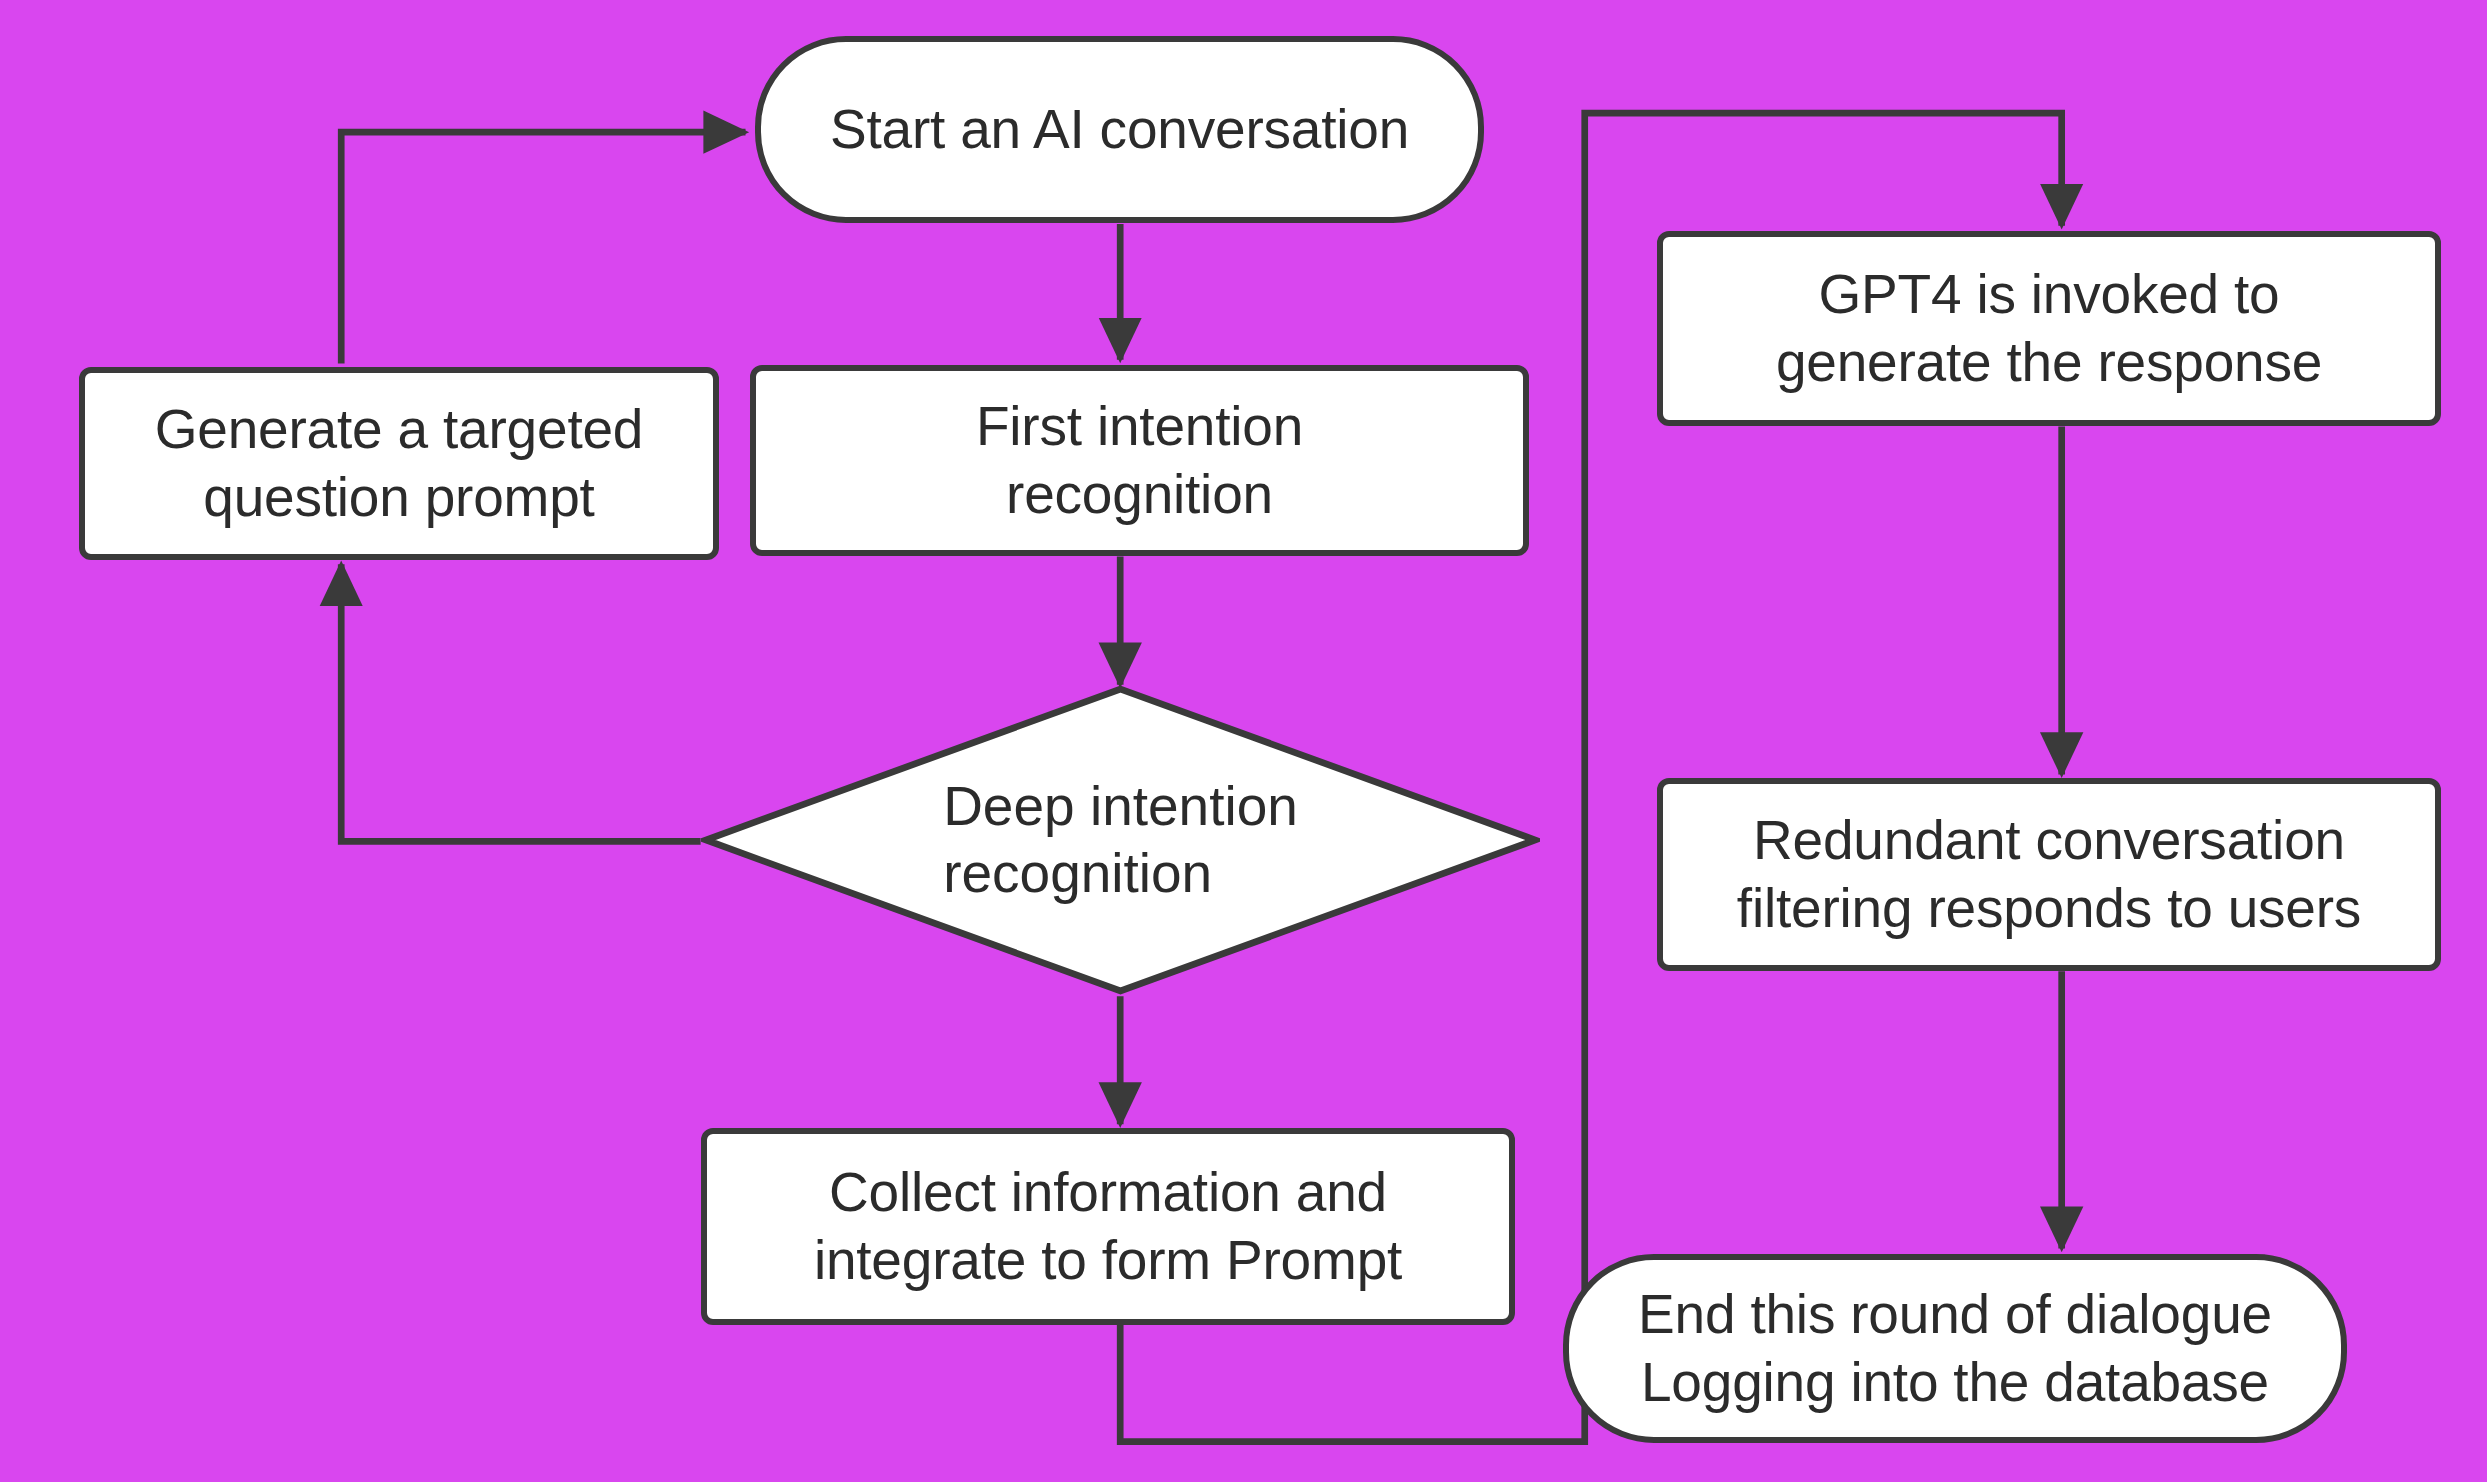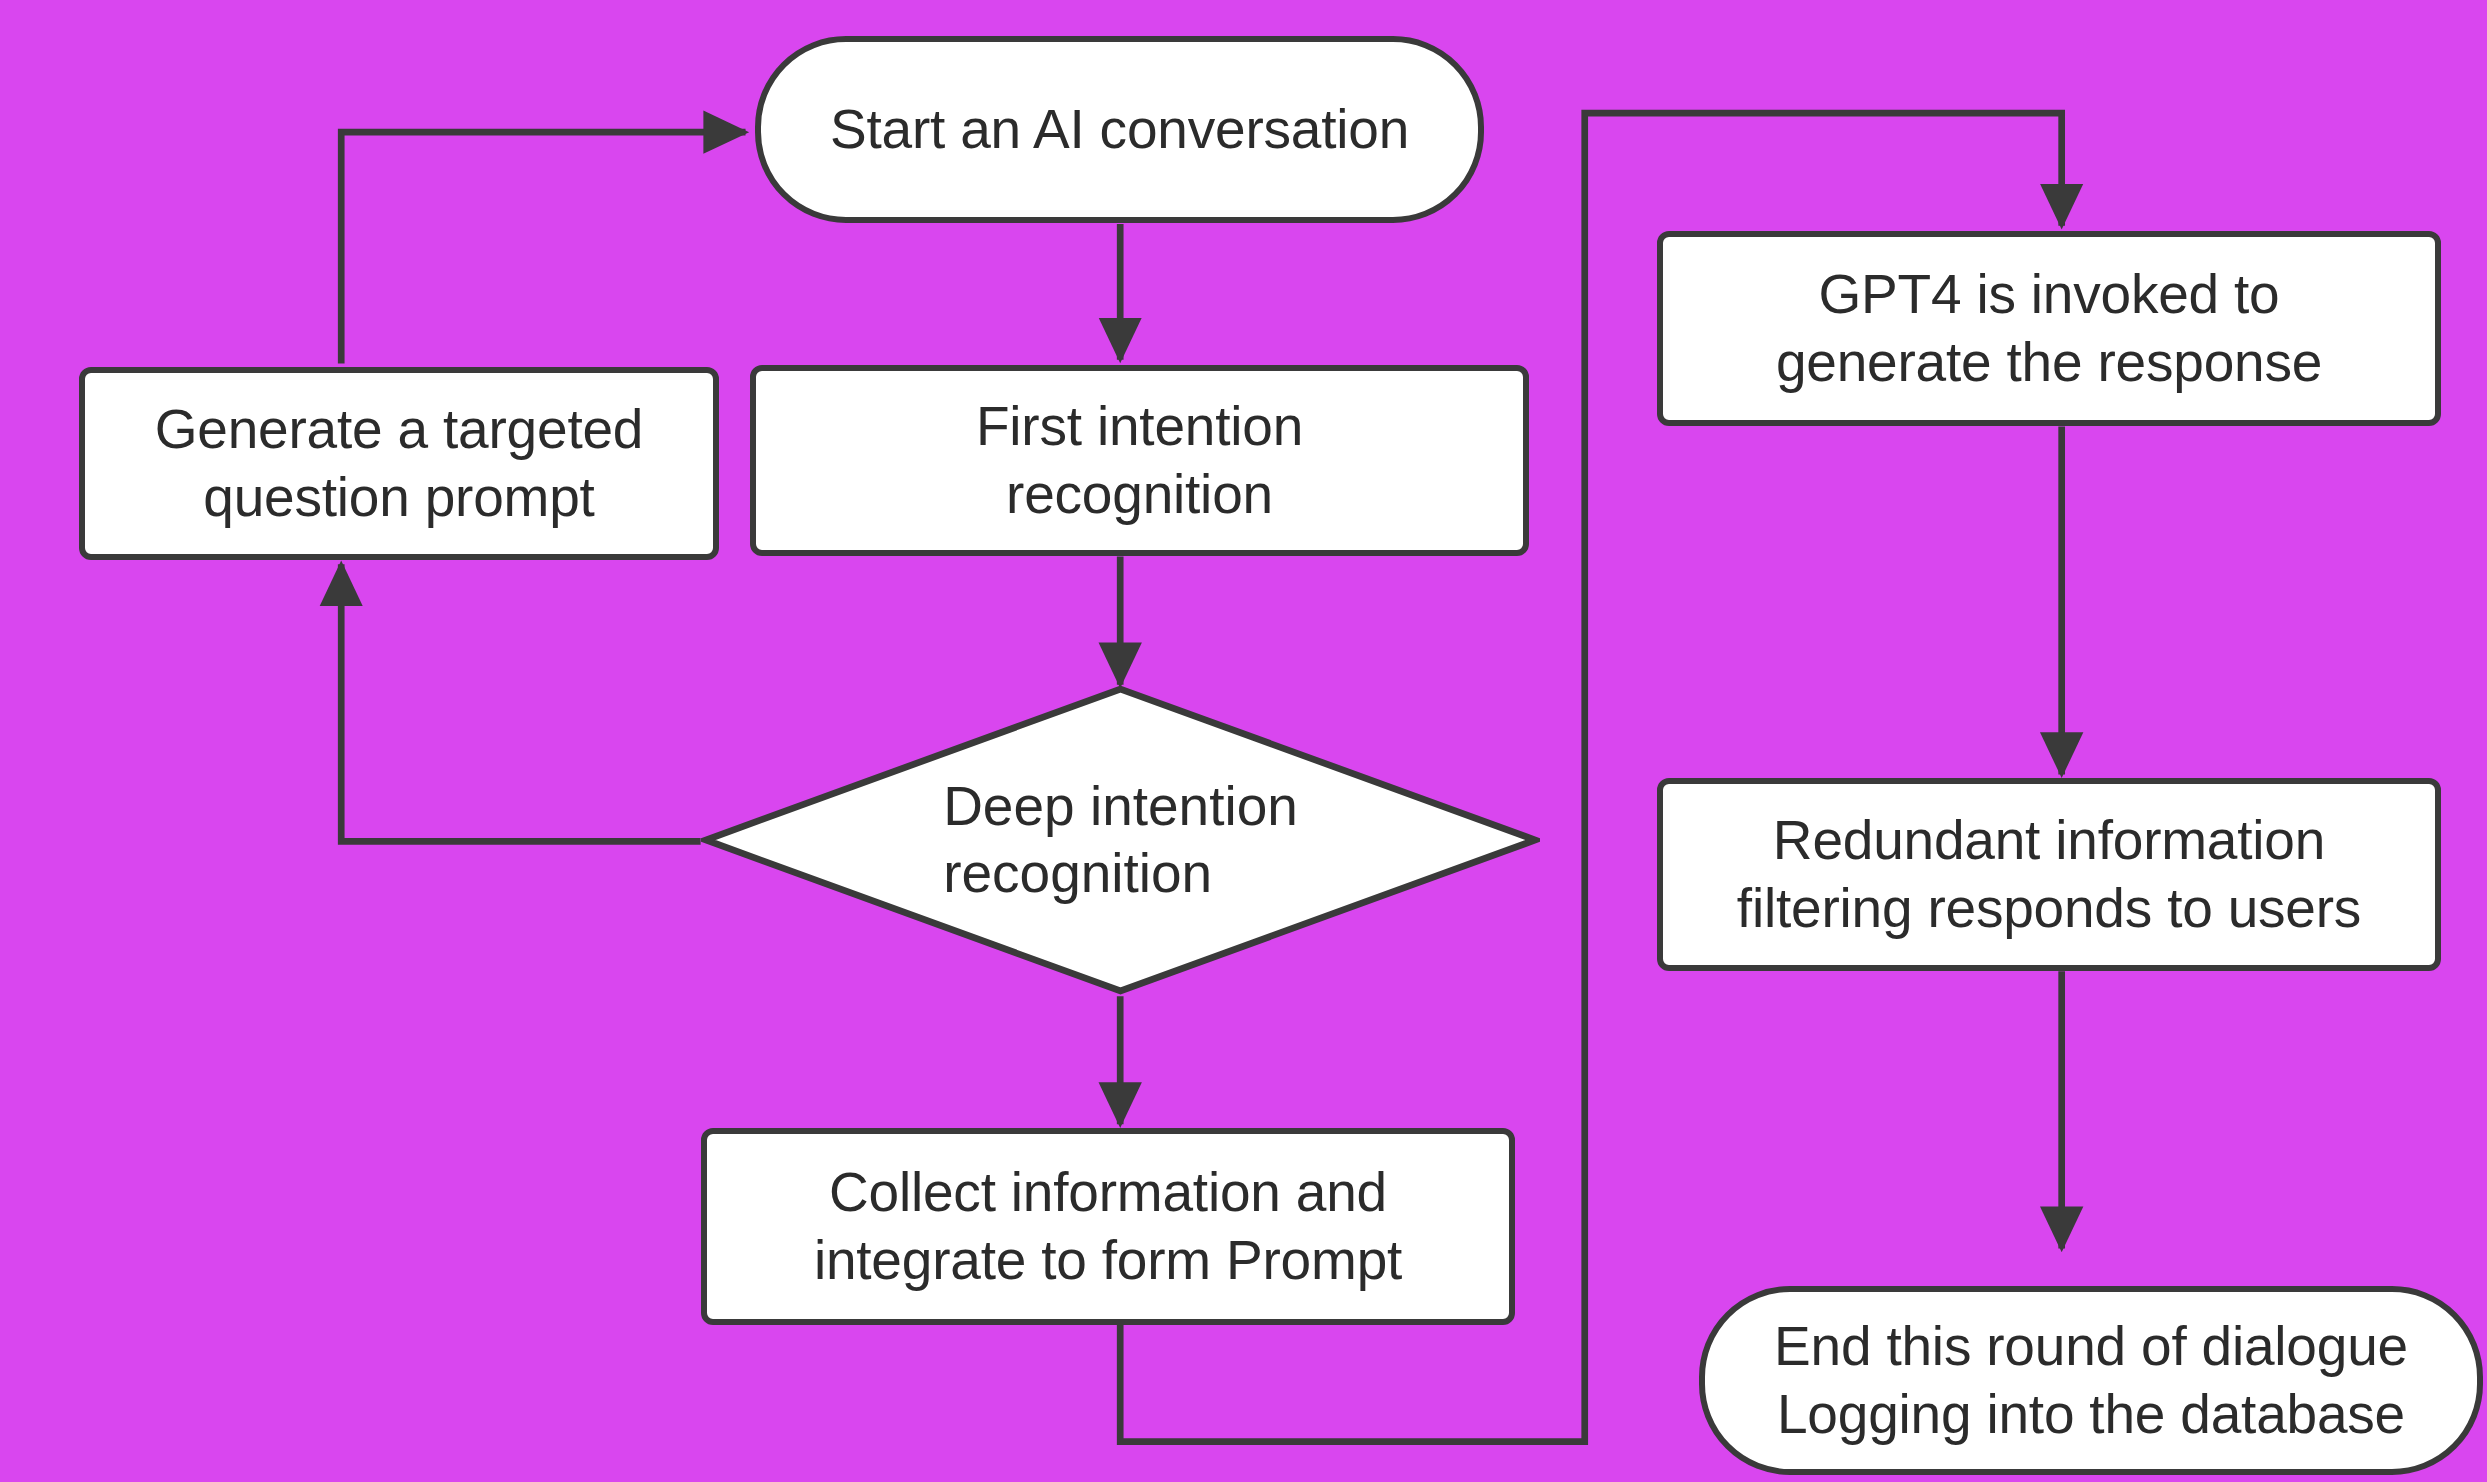--- a/index.html
+++ b/index.html
@@ -135,23 +135,23 @@
     <span class="label">Collect information and
 integrate to form Prompt</span>
   </div>
 
   <div class="node process" style="left:1657px; top:231px; width:784px; height:195px;">
     <span class="label">GPT4 is invoked to
 generate the response</span>
   </div>
 
   <div class="node process" style="left:1657px; top:778px; width:784px; height:193px;">
-    <span class="label">Redundant information
+    <span class="label">Redundant conversation
 filtering responds to users</span>
   </div>
 
-  <div class="node terminator" style="left:1699px; top:1254px; width:784px; height:189px;margin-top:32px;">
+  <div class="node terminator" style="left:1563px; top:1254px; width:784px; height:189px;">
     <span class="label">End this round of dialogue
 Logging into the database</span>
   </div>
 
 </div>
 
 
 </body></html>

